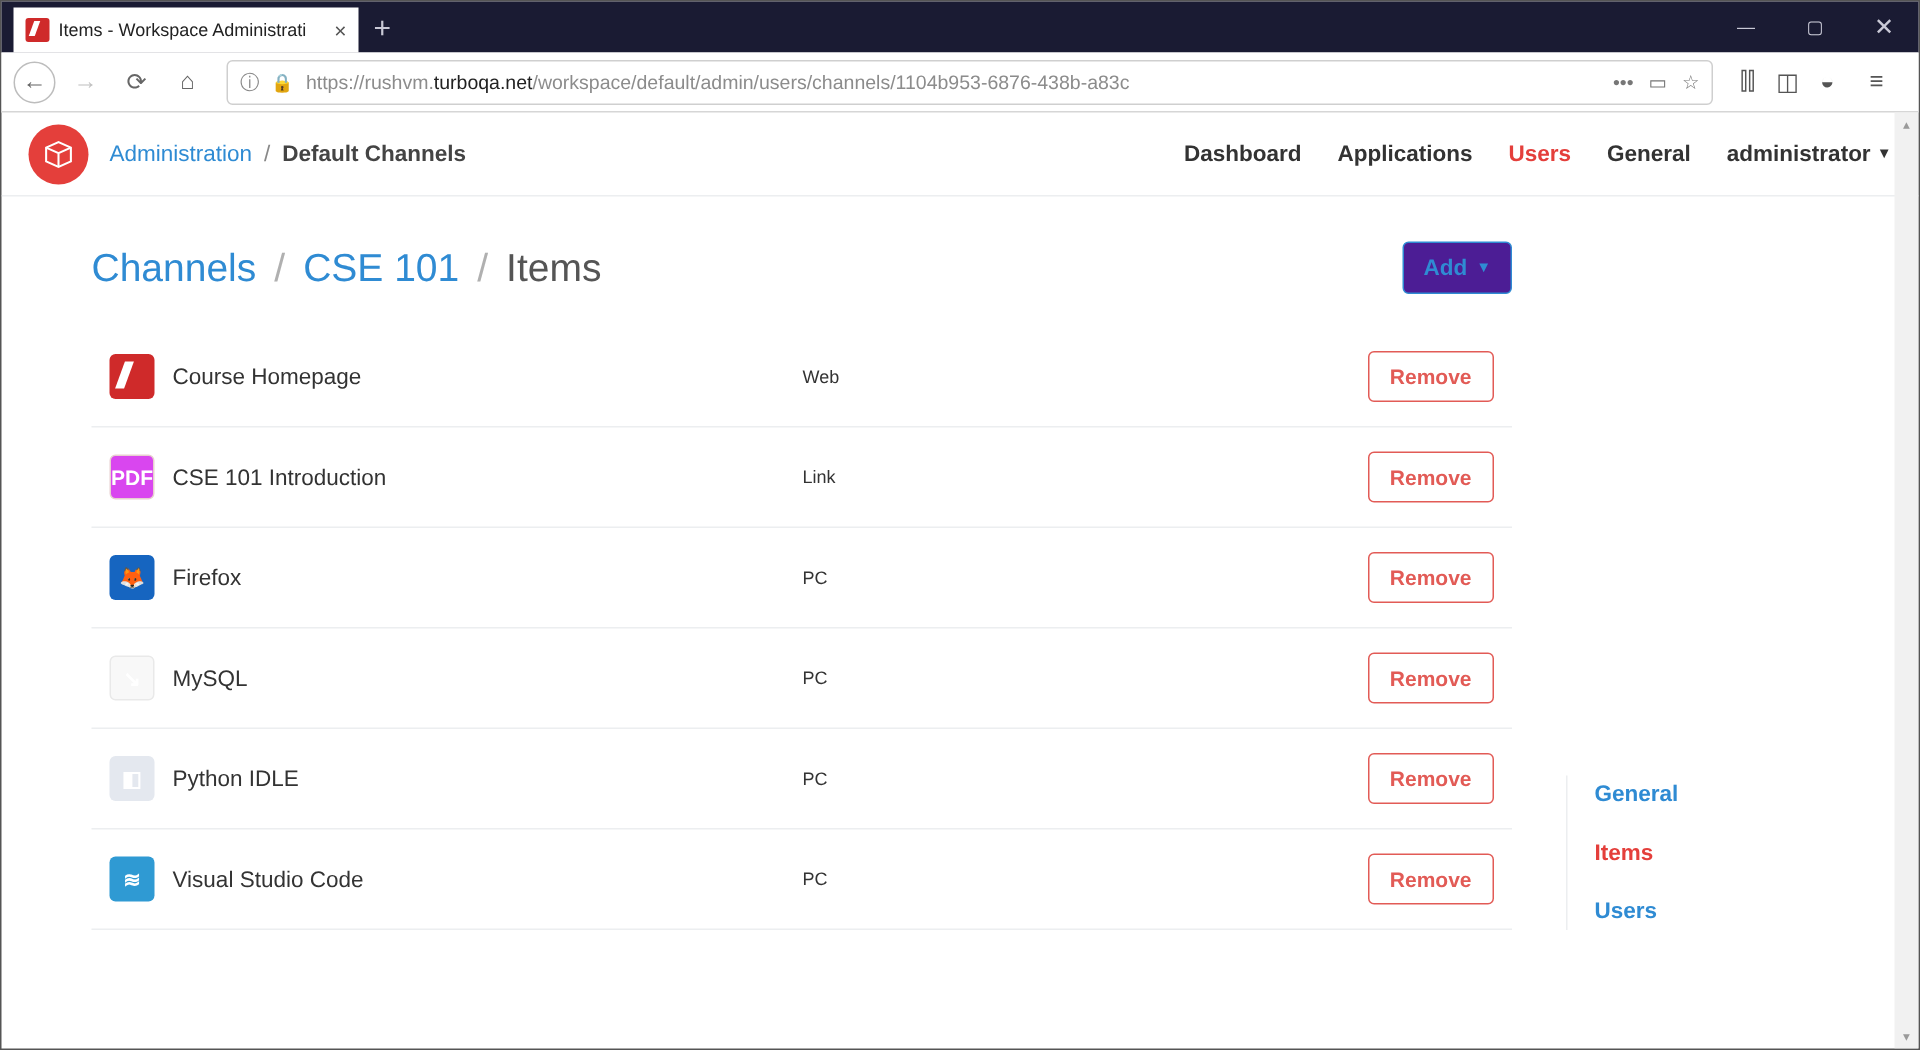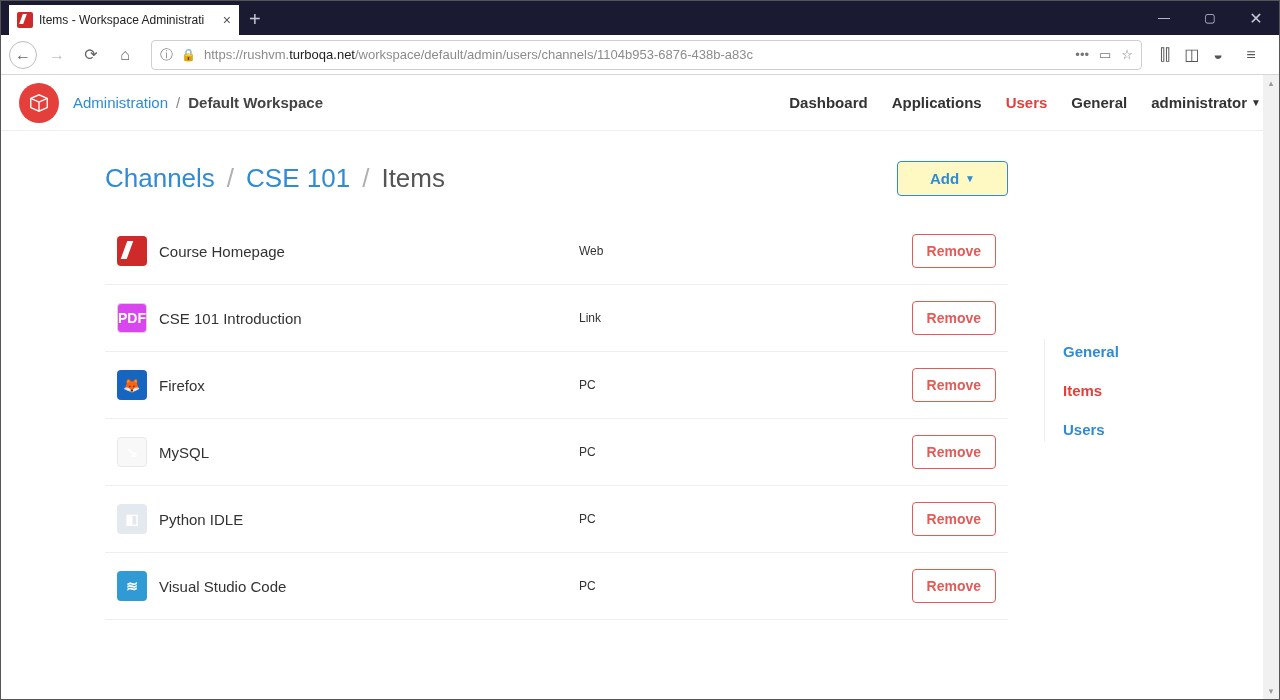--- a/index.html
+++ b/index.html
@@ -39,28 +39,28 @@
   .crumbs{ font-size:15px; color:#444; display:flex; gap:8px; align-items:center;}
   .crumbs a{ color:#2f8bd3; text-decoration:none; cursor:pointer;}
   .crumbs .sep{ color:#888;}
   .spacer{ flex:1;}
   .navlinks{ display:flex; gap:24px; font-size:15px; font-weight:600; color:#333; align-items:center;}
   .navlinks .link{ cursor:pointer; }
   .navlinks .active{ color:#e43f3b;}
   .navlinks .user{ display:flex; align-items:center; gap:4px;}
   .caret-down{ font-size:10px;}
 
-  .page { padding: 30px 60px; display:flex; gap:36px; align-items:center;margin-left:44px;}
+  .page { padding: 30px 60px; display:flex; gap:36px; align-items:flex-end;}
   .main { flex:1; min-width:0;}
   .page-crumb{ display:flex; align-items:center; gap:12px; font-size:26px; font-weight:400; color:#555;}
   .page-crumb a{ color:#2f8bd3; text-decoration:none; cursor:pointer;}
   .page-crumb .sep{ color:#b0b0b0;}
   .page-crumb .current{ color:#555;}
   .page-head-row{ display:flex; align-items:center;}
-  .btn-add{ margin-left:auto; border:1px solid #2f8bd3; color:#2f8bd3; background:#fef9c3; border-radius:4px; font-size:15px; font-weight:600; padding:8px 32px; display:flex; gap:6px; align-items:center; cursor:pointer;}
+  .btn-add{ margin-left:auto; border:1px solid #2f8bd3; color:#2f8bd3; background:#4c1d95; border-radius:4px; font-size:15px; font-weight:600; padding:8px 13px; display:flex; gap:6px; align-items:center; cursor:pointer;}
   .btn-add .caret-down{ color:#2f8bd3;}
 
   .table { margin-top: 22px; }
   .thead { display:flex; padding: 10px 0 14px 54px; border-bottom:1px solid #eceef0; color:#9aa3ab; font-size:14px;}
   .thead .col-name{ width:420px; display:flex; align-items:center; gap:4px; cursor:pointer;}
   .thead .col-type{ flex:1;}
   .sort-caret{ font-size:9px; color:#9aa3ab;}
 
   .row{ display:flex; align-items:center; padding:16px 0; border-bottom:1px solid #eceef0;}
   .row .icon{ width:30px; height:30px; margin-left:12px; margin-right:12px; border-radius:4px; display:flex; align-items:center; justify-content:center; font-size:14px; font-weight:bold; color:#fff;}
@@ -141,21 +141,21 @@
       <div class="topnav">
         <div class="logo">
           <svg width="22" height="22" viewBox="0 0 24 24" fill="none">
             <path d="M3 7 L12 3 L21 7 L21 17 L12 21 L3 17 Z" stroke="#fff" stroke-width="1.5" fill="none"></path>
             <path d="M3 7 L12 11 L21 7 M12 11 L12 21" stroke="#fff" stroke-width="1.5"></path>
           </svg>
         </div>
         <div class="crumbs">
           <a>Administration</a>
           <span class="sep">/</span>
-          <span style="font-weight:600;color:#444;">Default Workspace</span>
+          <span style="font-weight:600;color:#444;">Default Channels</span>
         </div>
         <div class="spacer"></div>
         <div class="navlinks">
           <span class="link">Dashboard</span>
           <span class="link">Applications</span>
           <span class="link active">Users</span>
           <span class="link">General</span>
           <span class="link user">
             <span>administrator</span>
             <span class="caret-down">▼</span>

